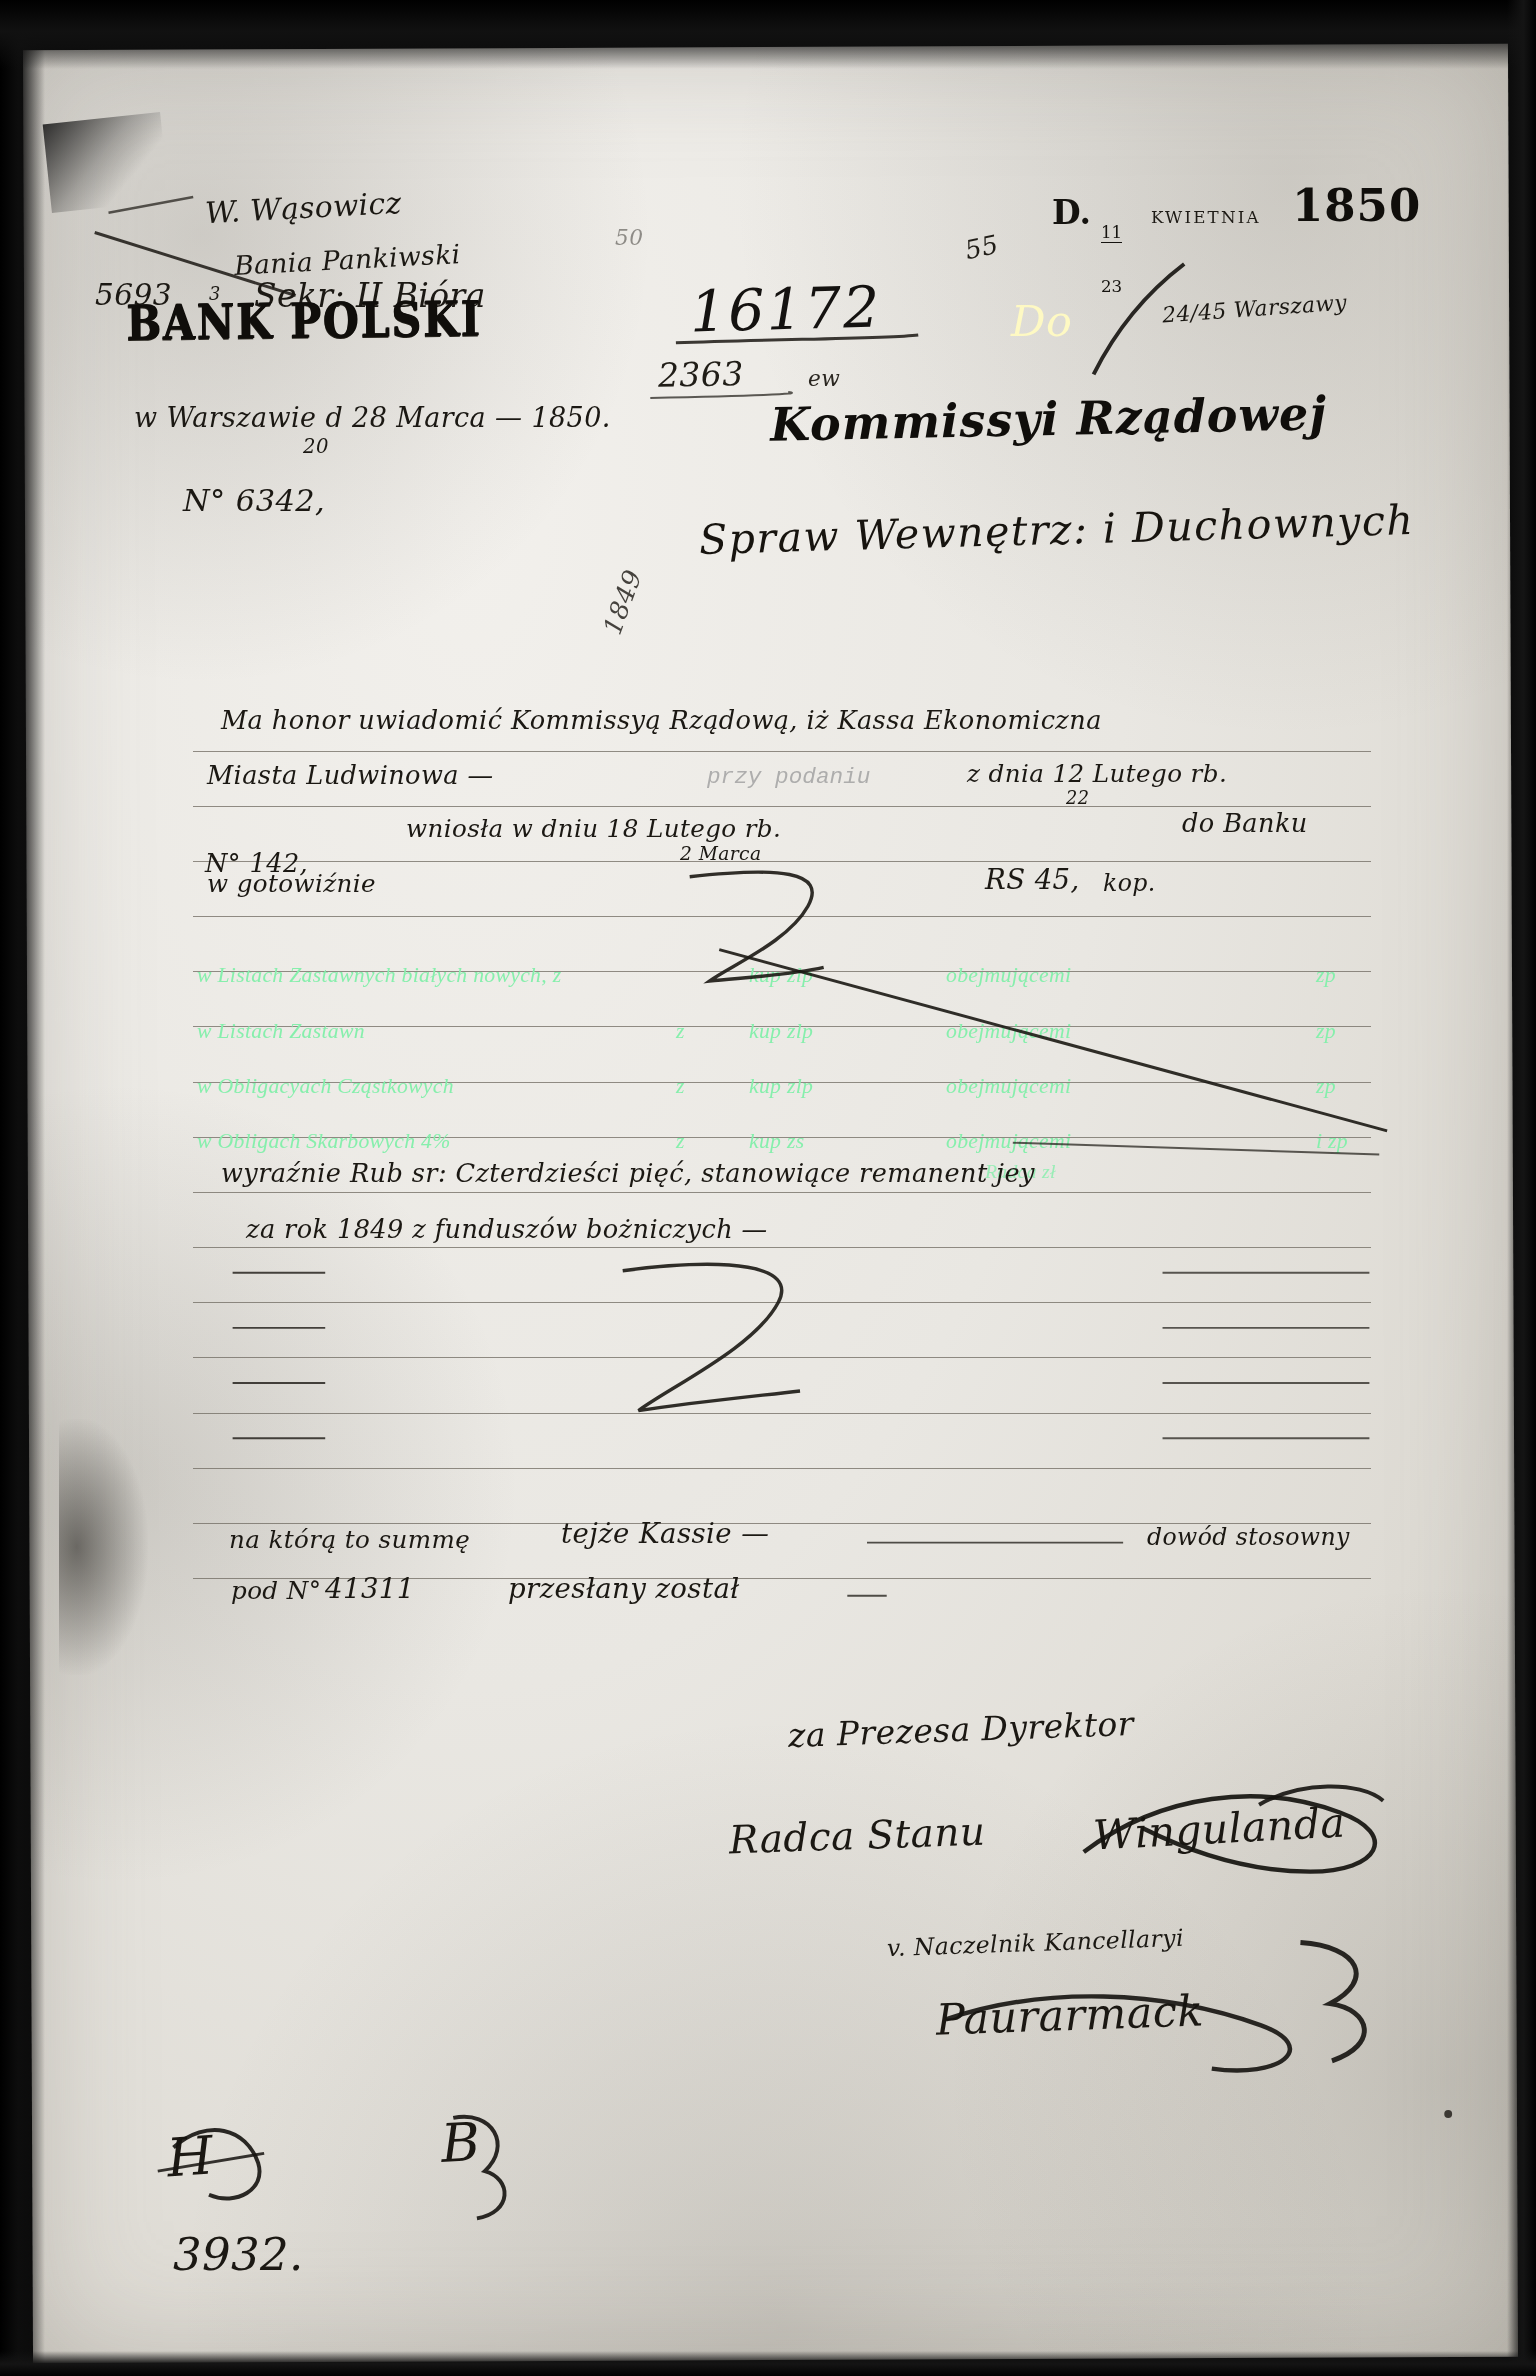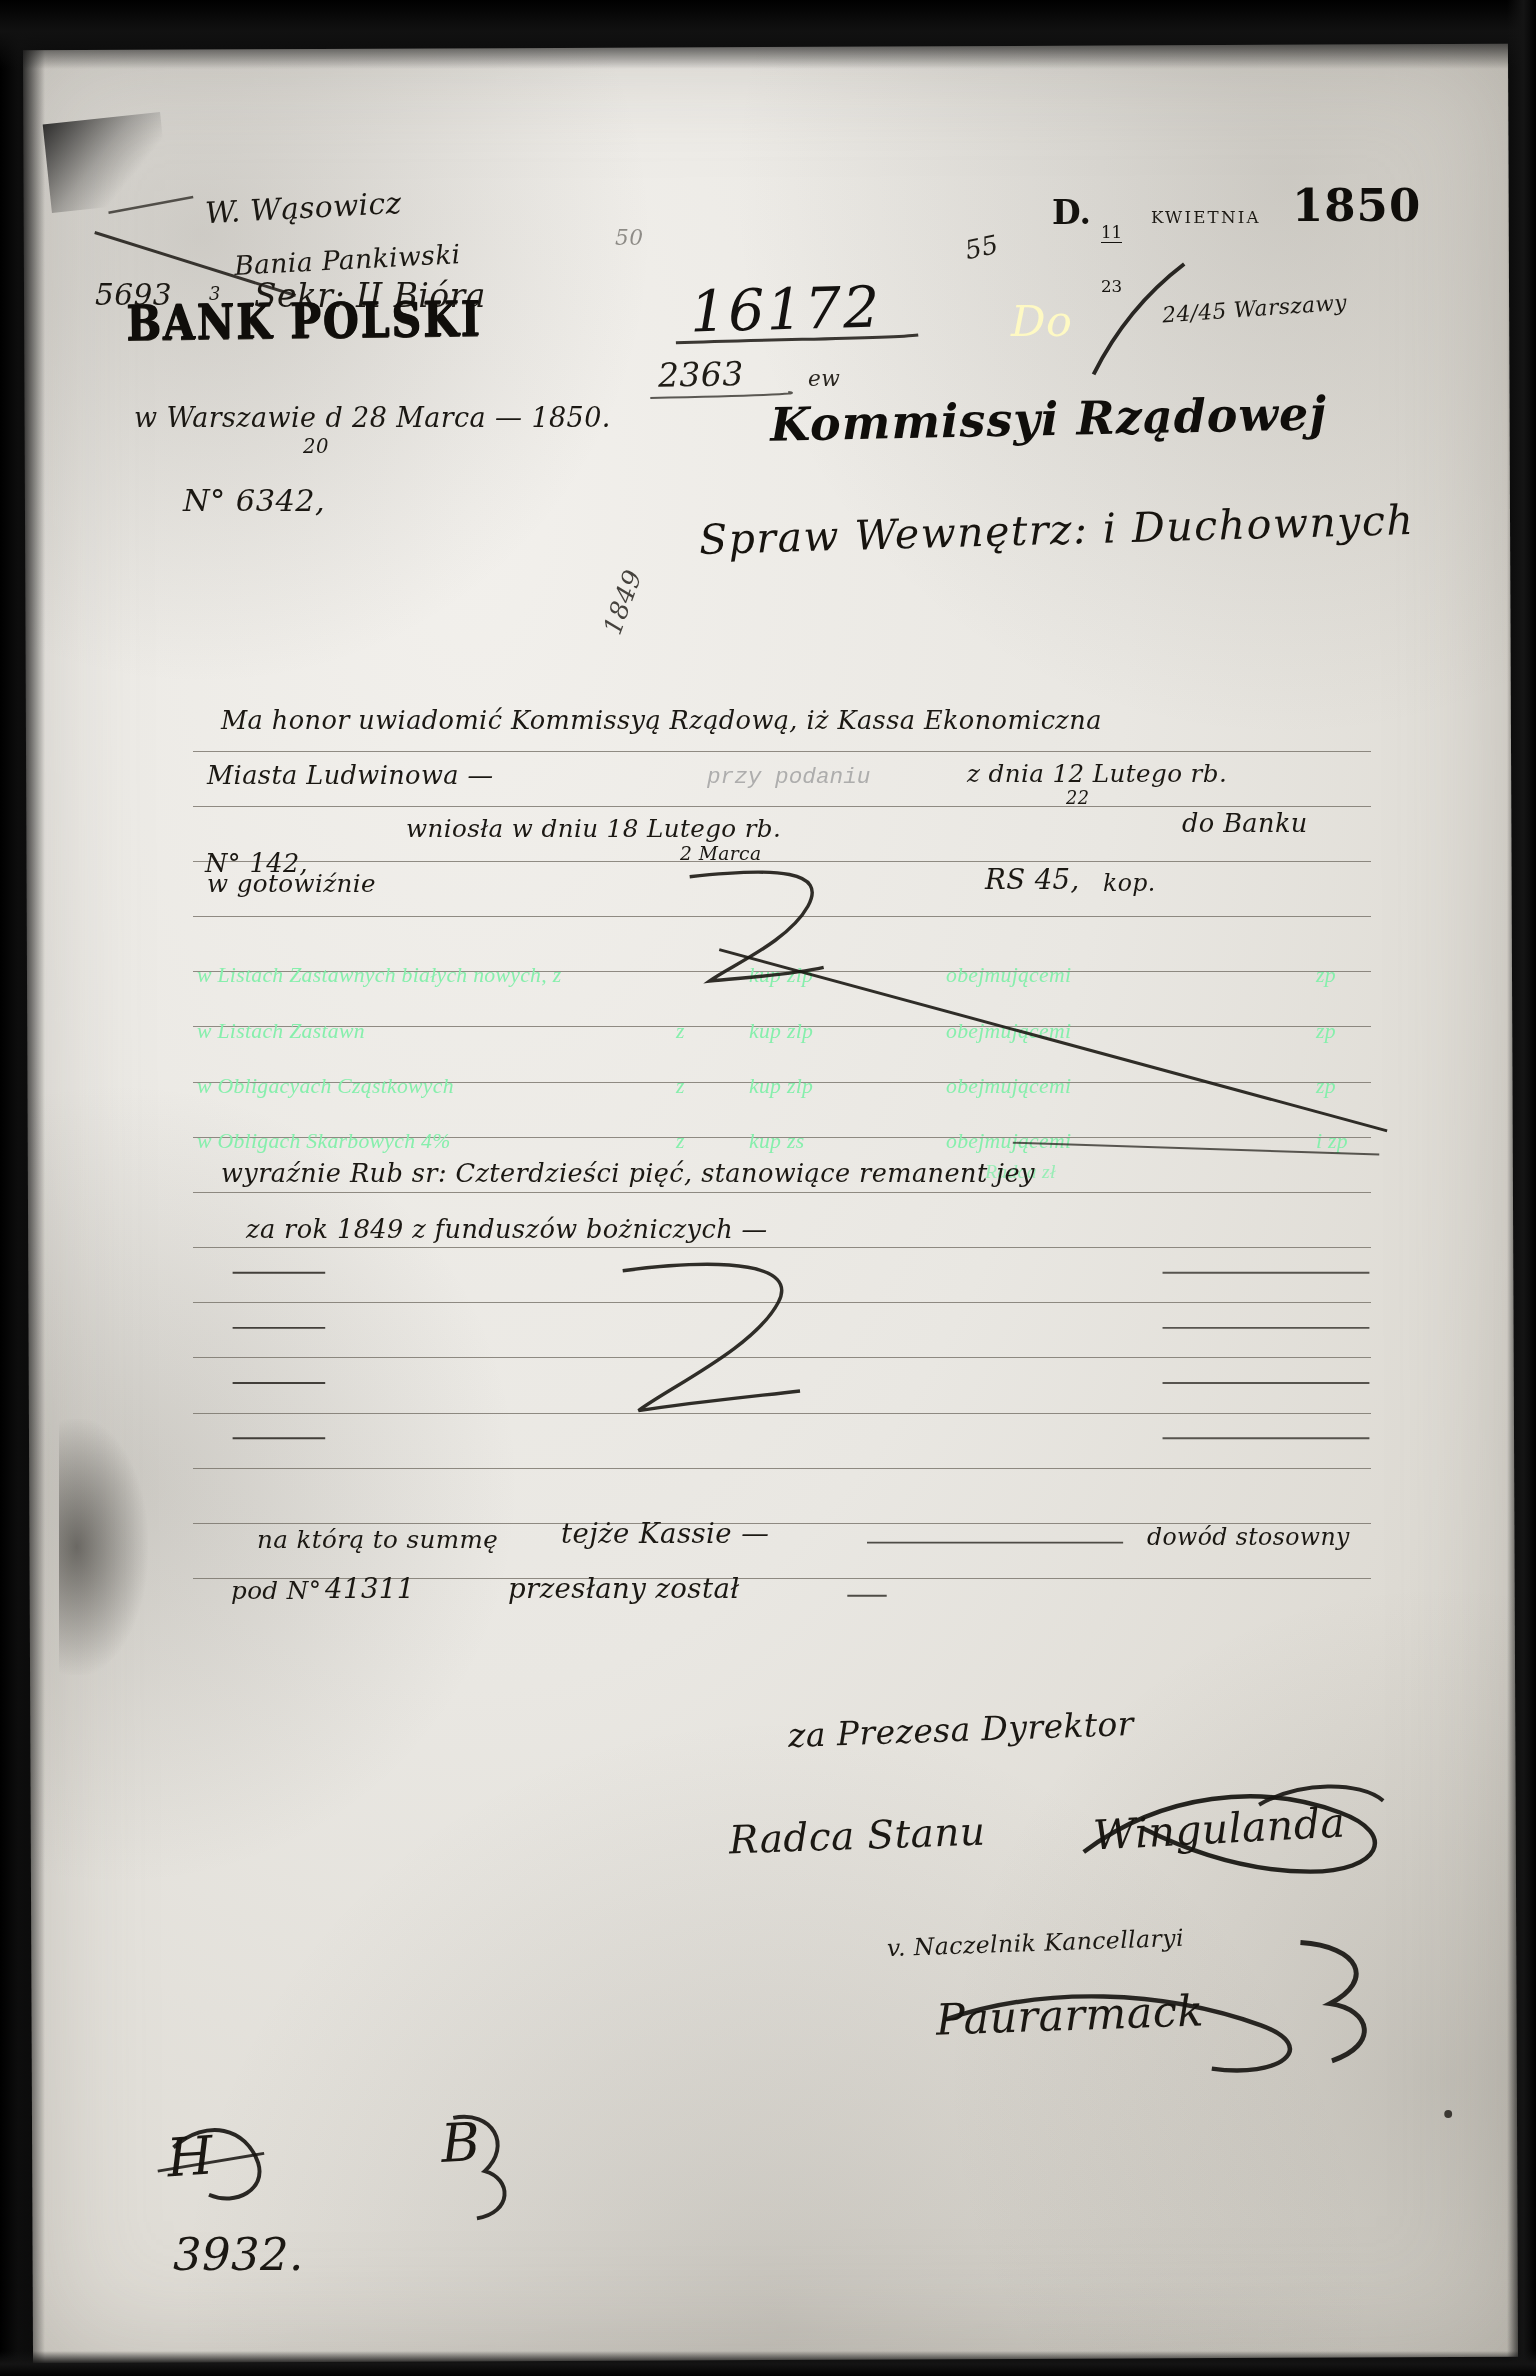--- a/index.html
+++ b/index.html
@@ -467,21 +467,21 @@
   <div class="trow" style="left:676px; top:1129px;"><span>z</span></div>
   <div class="trow" style="left:749px; top:1129px;"><span>kup  zs</span></div>
   <div class="trow" style="left:946px; top:1129px;"><span>obejmującemi</span></div>
   <div class="trow" style="left:1316px; top:1129px;"><span>i  zp</span></div>
 
   <div class="trow" style="left:985px; top:1160px; font-size:19.7px; opacity:.8;"><span>Radca zł</span></div>
 
   <div class="ink hand" style="left:221px; top:1158px; font-size:25.6px;">wyraźnie Rub sr: Czterdzieści pięć, stanowiące remanent jey</div>
   <div class="ink hand" style="left:246px; top:1214px; font-size:25.6px;">za rok 1849 z funduszów bożniczych —</div>
 
-  <div class="ink hand" style="left:229px; top:1525px; font-size:24.6px;margin-left:28px;">na którą to summę</div>
+  <div class="ink hand" style="left:229px; top:1525px; font-size:24.6px;">na którą to summę</div>
   <div class="ink hand" style="left:561px; top:1517px; font-size:27.6px;">tejże Kassie —</div>
   <div class="ink hand" style="left:1147px; top:1523px; font-size:23.6px;">dowód stosowny</div>
 
   <div class="ink hand" style="left:231px; top:1576px; font-size:24.6px;">pod N°</div>
   <div class="ink hand" style="left:325px; top:1572px; font-size:27.6px;">41311</div>
   <div class="ink hand" style="left:508px; top:1572px; font-size:27.6px;">przesłany został</div>
 
   <div class="ink hand" id="sig-1">za Prezesa Dyrektor</div>
   <div class="ink hand" id="sig-2">Radca Stanu</div>
   <div class="ink hand" style="position:absolute; left:1093px; top:1805px; font-size:41px; transform:rotate(-3deg);">Wingulanda</div>

